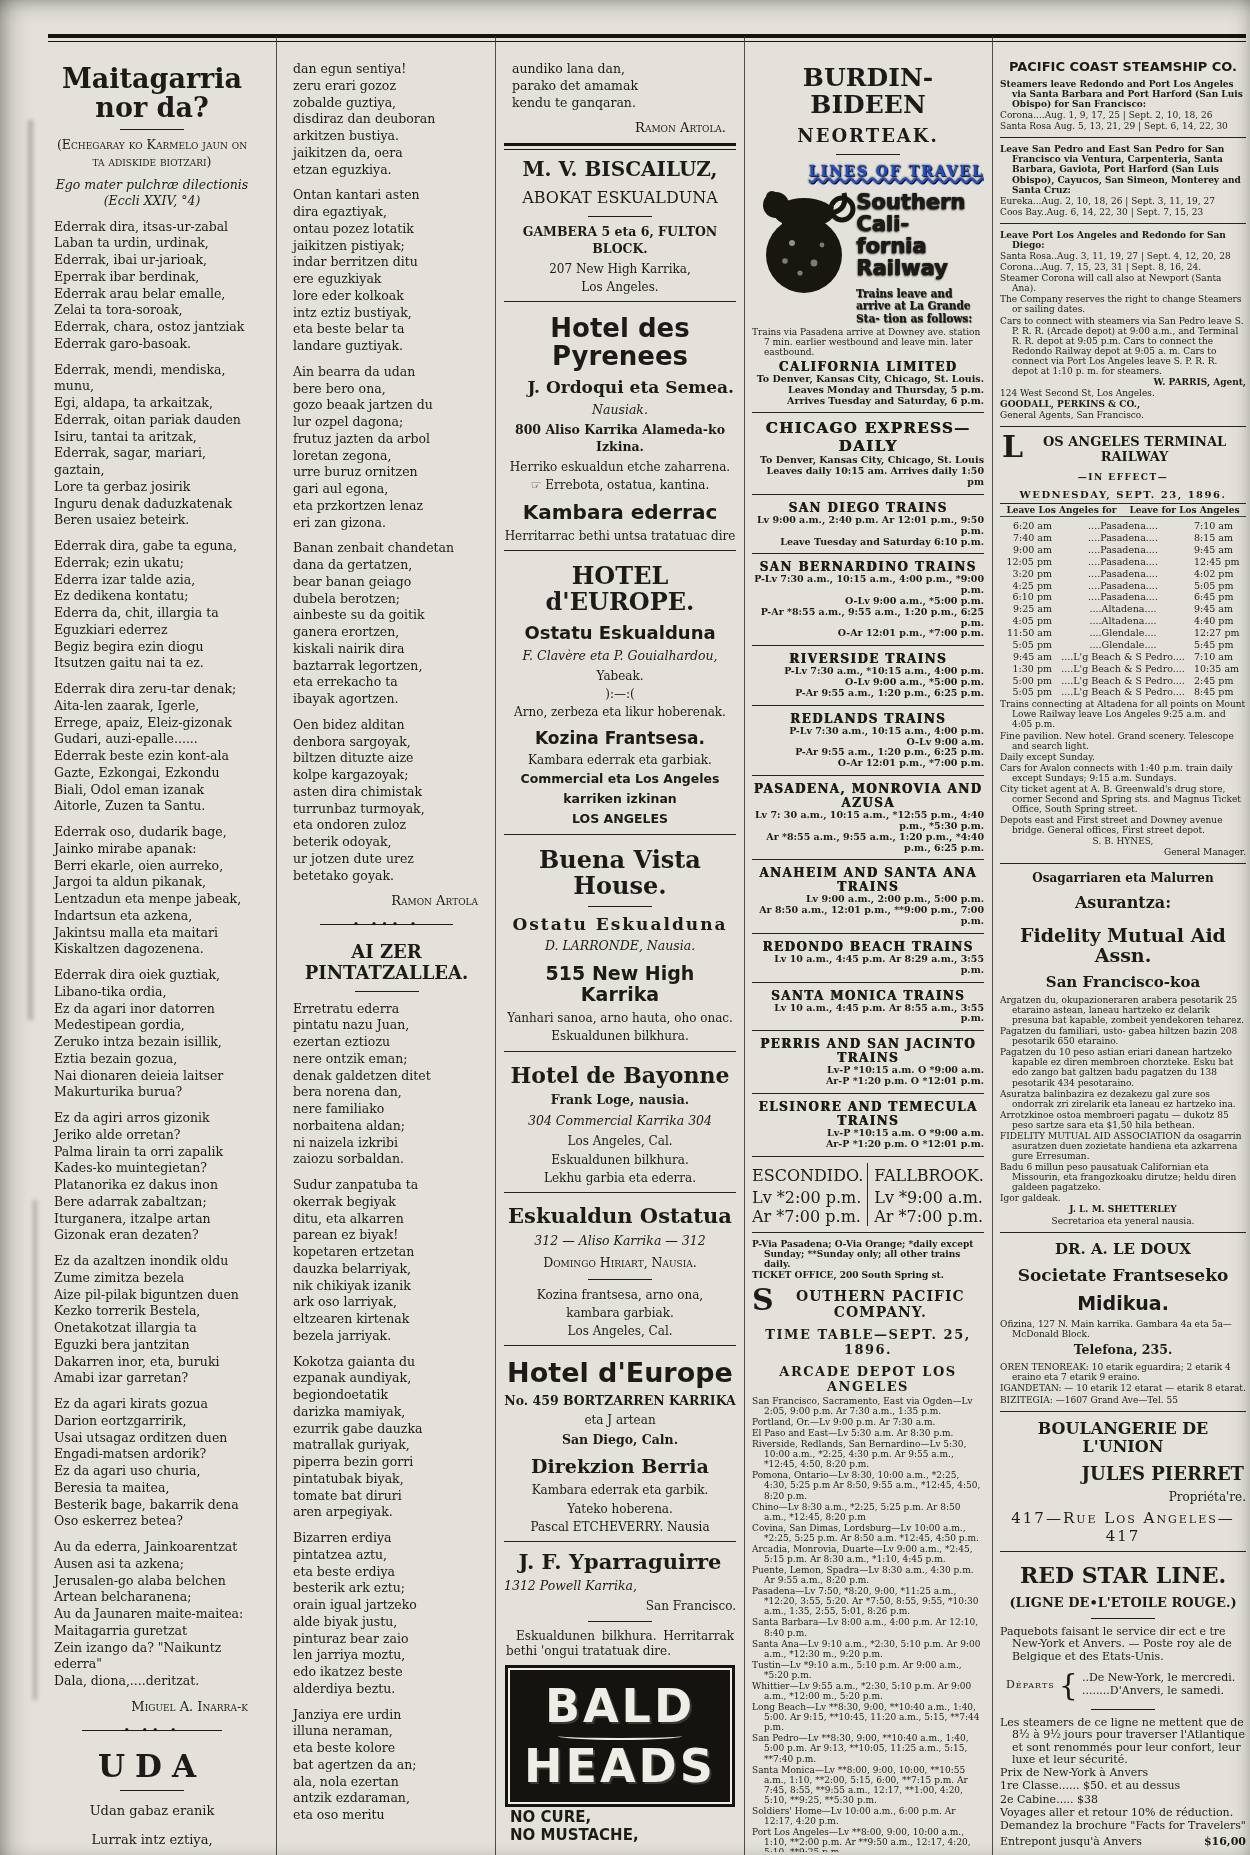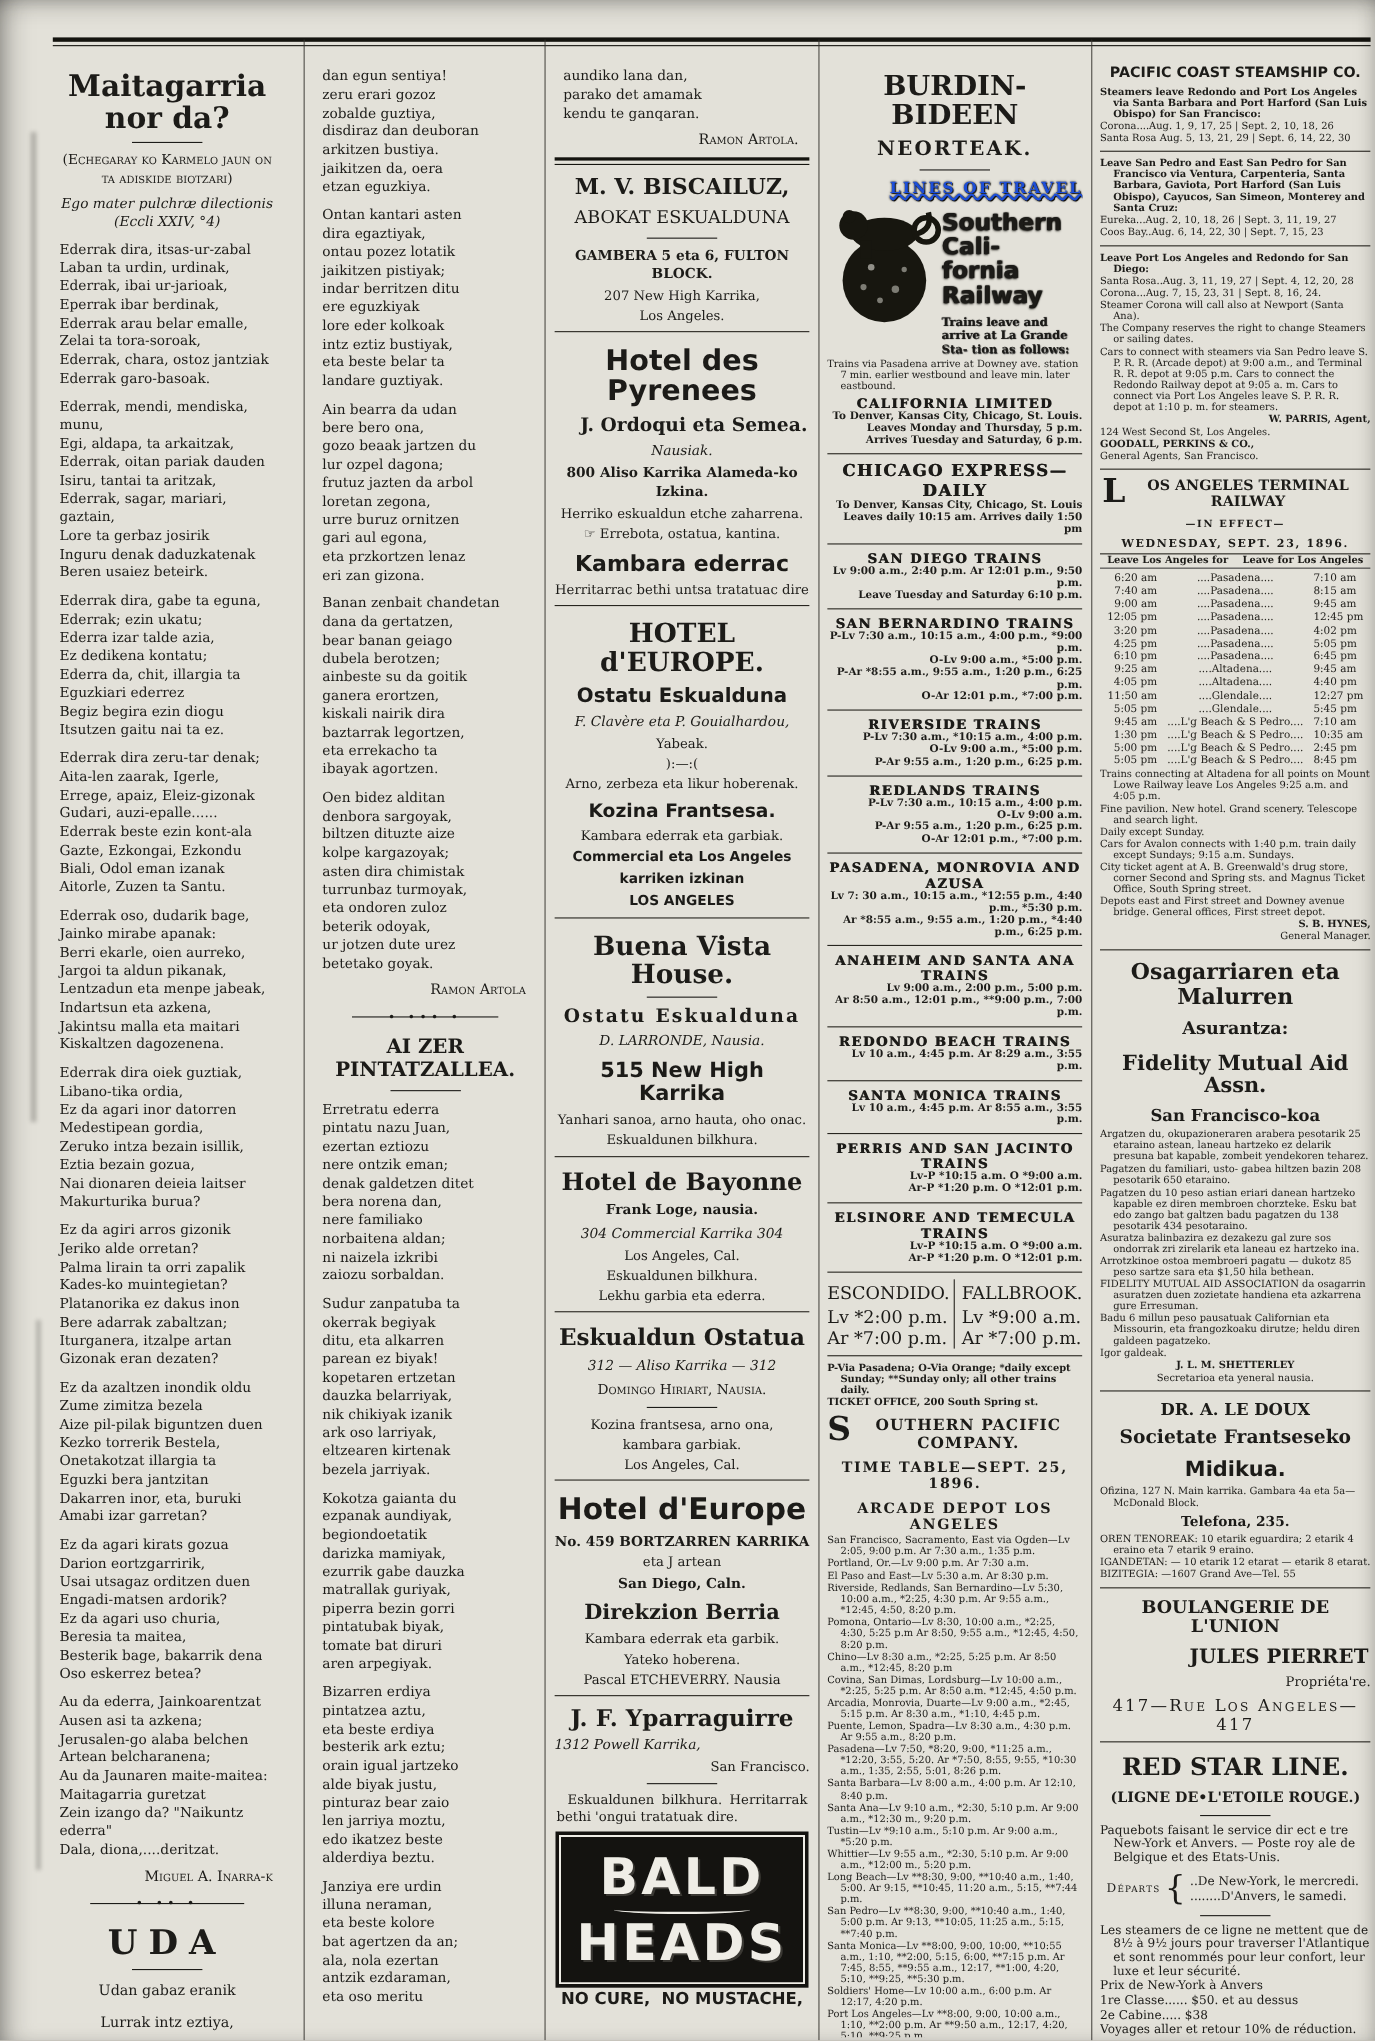--- a/index.html
+++ b/index.html
@@ -31,21 +31,21 @@
   .dbl{border-top:3px solid #15140f;border-bottom:1px solid #15140f;height:3px;margin:8px 0;}
   .orn{position:relative;height:14px;margin:10px 18px;}
   .orn:before{content:"";position:absolute;left:10%;right:10%;top:6px;border-top:1.4px solid #1c1b18;}
   .orn span{position:absolute;left:0;right:0;top:0;text-align:center;font-size:11px;letter-spacing:4px;background:transparent;}
   .smudge{font-weight:900;text-align:right;font-size:14px;letter-spacing:2px;color:#1d4ed8;
           text-shadow:0 0 2px #12110d,1px 1px 1px #12110d;text-decoration:underline wavy 1.5px;margin:8px 0 4px;}
   .black{background:#141310;color:#efede6;margin:10px 4px 4px;padding:14px 8px;text-align:center;
          box-shadow:0 0 0 3px #141310, inset 0 0 0 2px #efede6;}
   .black div{font-family:"DejaVu Sans","Liberation Sans",sans-serif;font-weight:900;font-size:46px;line-height:1.05;letter-spacing:3px;text-shadow:2px 2px 0 #3a3833;}
   .black .wv{height:6px;border-bottom:2px solid #efede6;width:60%;margin:2px auto;border-radius:50%;}
-  .noc{display:flex;justify-content:space-between;font-family:"DejaVu Sans","Liberation Sans",sans-serif;font-weight:900;font-size:15px;margin:2px 6px;}
+  .noc{display:flex;justify-content:space-between;font-family:"DejaVu Sans","Liberation Sans",sans-serif;font-weight:900;font-size:15px;margin:2px 6px;flex-direction:column;}
   .sec{margin:3px 0;}
   .sec .sh{font-weight:700;text-align:center;font-size:12px;letter-spacing:1.4px;text-shadow:.6px 0 0 #1c1b18;}
   .sec .sl{font-size:9.5px;line-height:1.14;font-weight:700;text-align:right;}
   .lionrow{display:flex;align-items:flex-start;margin:2px 0;}
   .scr{font-family:"DejaVu Sans","Liberation Sans",sans-serif;font-weight:900;font-size:21px;line-height:1.05;
        text-shadow:1px 0 1px #12110d,0 1px 2px #12110d;margin-top:8px;}
   .scr2{font-weight:700;font-size:10.5px;line-height:1.2;margin-top:8px;text-shadow:.5px .5px 1px #222;}
   .two{display:flex;margin:3px 0;}
   .two>div{flex:1;}
   .two>div:first-child{border-right:1px solid #27251f;padding-right:4px;}
@@ -666,24 +666,24 @@
         <div class="a">5:05 pm</div>
         <div class="b">....L'g Beach &amp; S Pedro....</div>
         <div class="c">8:45 pm</div>
       </div>
       <div class="hang">Trains connecting at  Altadena  for  all points on Mount Lowe Railway leave Los Angeles 9:25 a.m. and 4:05 p.m.</div>
       <div class="hang">Fine pavilion.  New hotel.  Grand scenery. Telescope and search light.</div>
       <div class="hang">Daily except Sunday.</div>
       <div class="hang">Cars for Avalon connects with 1:40 p.m. train daily except Sundays;  9:15 a.m. Sundays.</div>
       <div class="hang">City  ticket  agent  at  A. B.  Greenwald's drug store, corner Second and Spring sts. and Magnus Ticket Office,  South Spring street.</div>
       <div class="hang">Depots east and First street and Downey avenue bridge.  General offices, First street depot.</div>
-      <div class="hang" style="font-weight: 700; text-align: right; padding-left: 0px; text-indent: 0px;">S. B. HYNES,</div>
+      <div class="hang" style="font-weight: 400; text-align: center; padding-left: 0px; text-indent: 0px;">S. B. HYNES,</div>
       <div class="hang" style="text-align: right; padding-left: 0px; text-indent: 0px;">General Manager.</div>
       <div class="wrule"></div>
-      <div class="h2" style="font-size: 20px;">Osagarriaren eta Malurren</div>
+      <div class="h2" style="font-size: 12px;">Osagarriaren eta Malurren</div>
       <div class="h2" style="font-size: 16px;">Asurantza:</div>
       <div class="h1" style="font-size: 19px;">Fidelity  Mutual  Aid  Assn.</div>
       <div class="h2" style="font-size: 15px;">San Francisco-koa</div>
       <div class="hang">Argatzen du, okupazioneraren arabera pesotarik 25 etaraino astean, laneau hartzeko ez delarik presuna bat kapable, zombeit yendekoren teharez.</div>
       <div class="hang">Pagatzen  du  familiari,  usto- gabea hiltzen bazin 208 pesotarik 650 etaraino.</div>
       <div class="hang">Pagatzen du 10 peso astian eriari danean hartzeko kapable ez diren membroen chorzteke.  Esku bat edo zango bat galtzen badu pagatzen du 138 pesotarik 434 pesotaraino.</div>
       <div class="hang">Asuratza balinbazira ez dezakezu gal zure sos ondorrak zri zirelarik eta laneau ez hartzeko ina.</div>
       <div class="hang">Arrotzkinoe  ostoa  membroeri  pagatu — dukotz 85 peso sartze sara eta $1,50 hila bethean.</div>
       <div class="hang">FIDELITY MUTUAL AID ASSOCIATION da osagarrin asuratzen duen  zozietate handiena eta azkarrena gure Erresuman.</div>
       <div class="hang">Badu 6 millun peso pausatuak Californian eta Missourin, eta frangozkoaku dirutze; heldu diren galdeen pagatzeko.</div>

